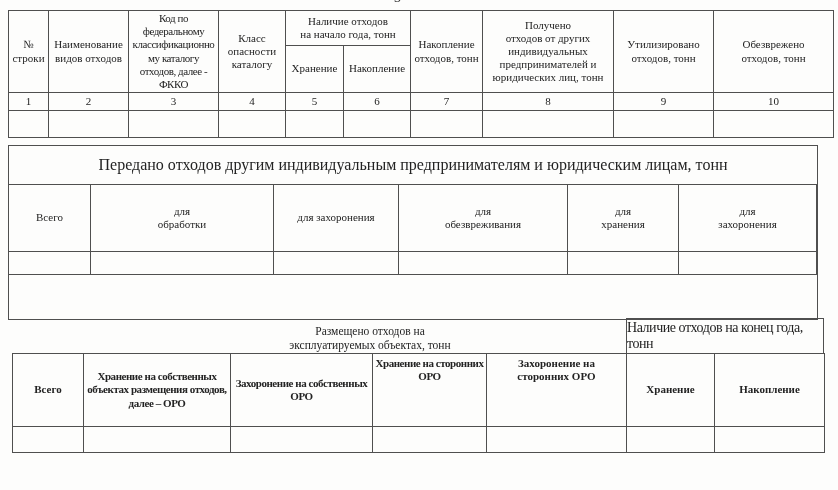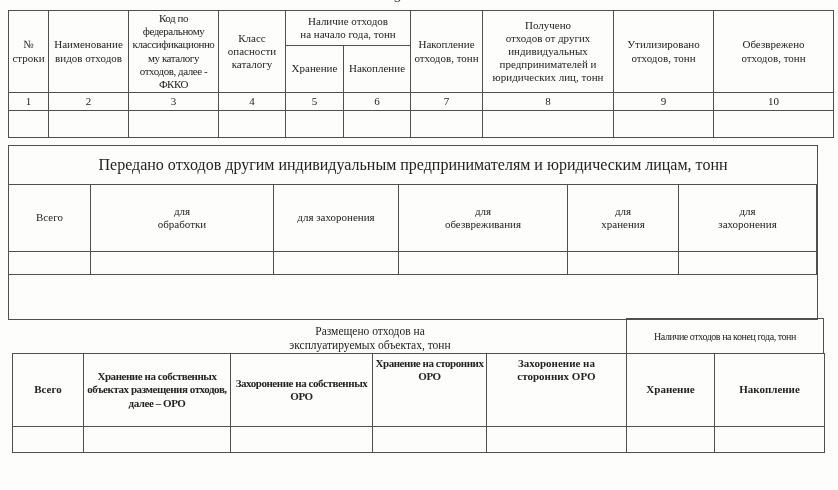--- a/index.html
+++ b/index.html
@@ -42,21 +42,21 @@
   .sec3{position:absolute;left:0;top:318px;width:838px;height:161px;}
   .sec3-title-left{
     position:absolute;left:0;top:6px;width:740px;
     text-align:center;font-size:11.5px;line-height:1.25;
     white-space:pre-line;
   }
   .sec3-title-right{
     position:absolute;left:626px;top:0;width:198px;height:36px;
     border:1px solid #4f4f4f;box-sizing:border-box;
     display:flex;align-items:center;justify-content:center;
-    font-size:10px;letter-spacing:-0.45px;
+    font-size:14px;letter-spacing:-0.45px;
   }
   .sec3 table{position:absolute;left:12px;top:35px;width:812px;}
   .sec3 .hdr td{height:68px;font-weight:bold;}
   .sec3 .hdr td.top-al{vertical-align:top;padding-top:3px;}
   .sec3 .num-cell{height:22px;}
   .sec3 .empty-cell{height:23px;}
 
   
   .artifact{
     position:absolute;left:394px;top:0;width:12px;height:6px;

